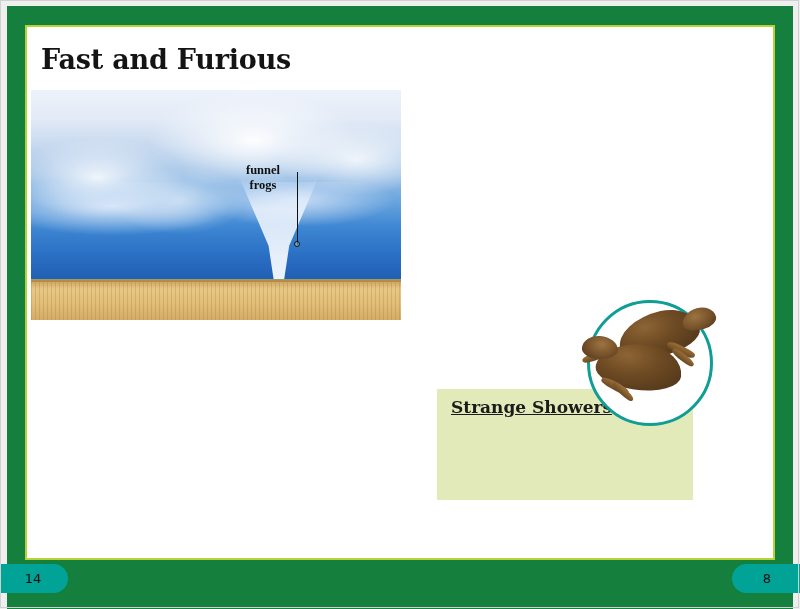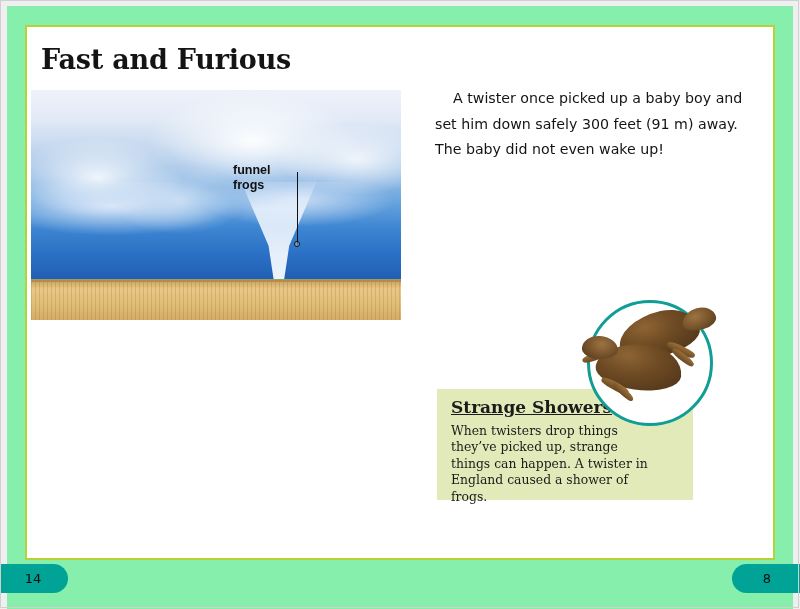--- a/index.html
+++ b/index.html
@@ -8,21 +8,21 @@
     background: #ffffff;
   }
   body {
     font-family: "DejaVu Sans", sans-serif;
   }
   #page {
     position: relative;
     width: 800px;
     height: 609px;
     overflow: hidden;
-    background: #86efac;
+    background: #15803d;
   }
   
   #canvas-frame {
     position: absolute;
     left: 0; top: 0;
     width: 799px;
     height: 608px;
     border: 1px solid #d0d0d0;
     box-sizing: border-box;
     pointer-events: none;
@@ -142,22 +142,22 @@
     height: 3px;
     background: linear-gradient(to bottom, #8aa06a, #c9a861);
   }
 
   
   #funnel-label {
     position: absolute;
     left: 233px;
     top: 163px;
     width: 60px;
-    text-align: left;
-    font-family: Liberation Sans, sans-serif;
+    text-align: center;
+    font-family: Liberation Serif, serif;
     font-weight: bold;
     font-size: 12.5px;
     line-height: 15px;
     color: #101010;
   }
   #funnel-leader-line {
     position: absolute;
     left: 297px;
     top: 172px;
     width: 1px;
@@ -347,28 +347,26 @@
   </div>
 
   <div id="funnel-label">
     <div>funnel</div>
     <div>frogs</div>
   </div>
   <div id="funnel-leader-line"></div>
   <div id="funnel-leader-dot"></div>
 
   <div id="intro-text" class="body-text">
-    <div class="indent">A twister once picked up a baby boy and set him down safely 300 feet (91 m) away. The baby did not even wake up!</div>
   </div>
 
 
   <div id="callout-box">
     <div id="callout-inner">
       <div id="callout-title">Strange Showers</div>
-      <div id="callout-body">When twisters drop things they’ve picked up, strange things can happen. A twister in England caused a shower of frogs.</div>
     </div>
   </div>
 
   <div id="frog-figure">
     <div id="frog-circle"></div>
     <div class="frog-leg" id="leg-e"></div>
     <div class="frog" id="frog-back"></div>
     <div id="frog-back-head"></div>
     <div class="frog-leg" id="leg-c"></div>
     <div class="frog-leg" id="leg-d"></div>

